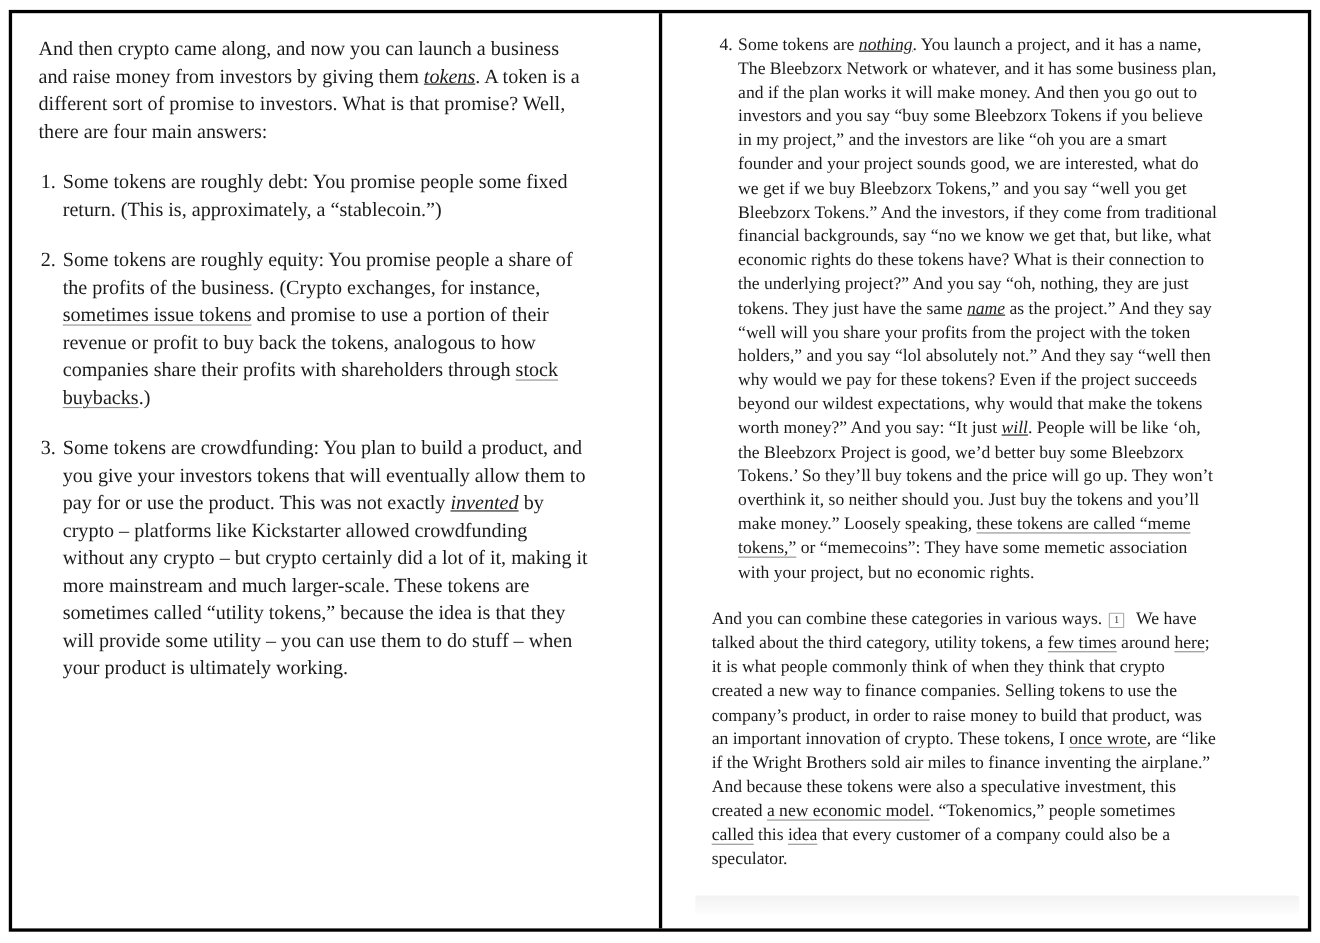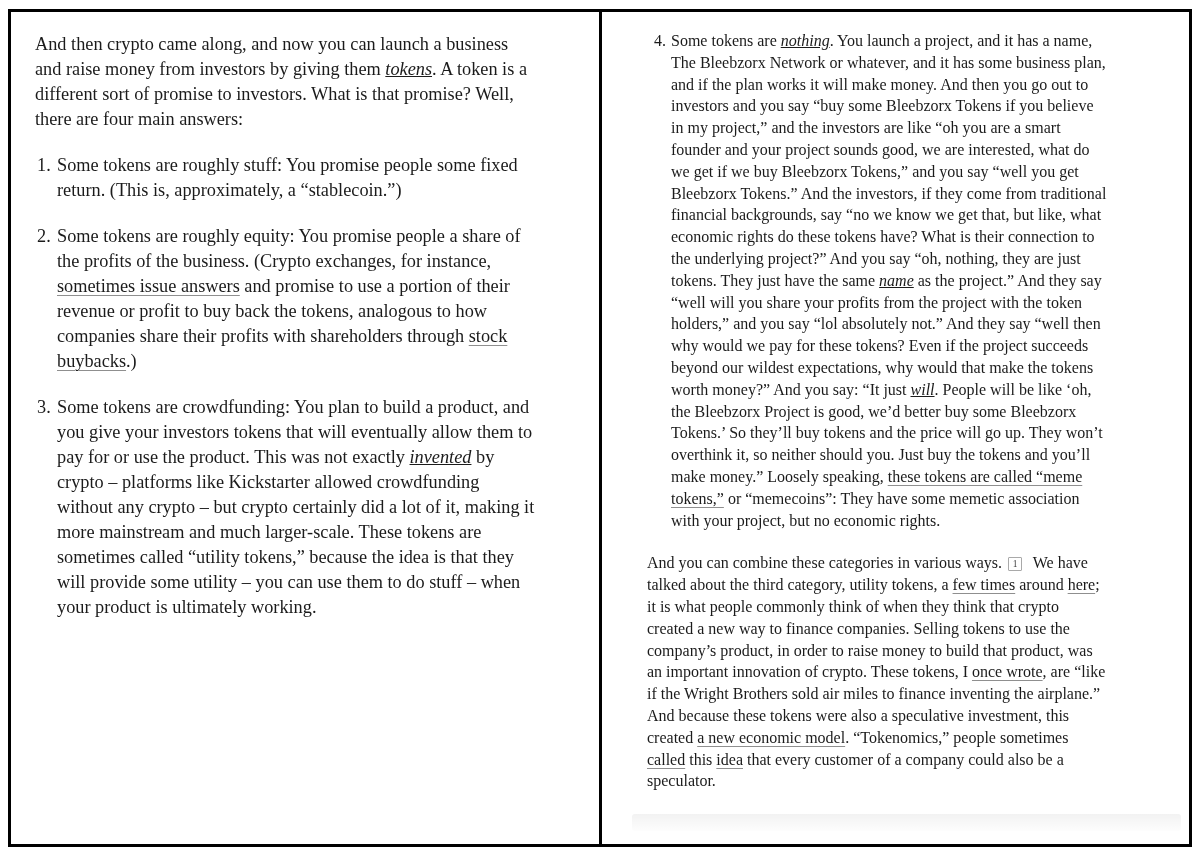--- a/index.html
+++ b/index.html
@@ -94,25 +94,25 @@
 </style>
 </head>
 <body>
 
 <div class="frame">
   <div class="col col-left">
     <p class="para">And then crypto came along, and now you can launch a business and raise money from investors by giving them <em>tokens</em>. A token is a different sort of promise to investors. What is that promise? Well, there are four main answers:</p>
     <div>
         <div class="li">
           <span class="num">1.</span>
-          <div class="li-body">Some tokens are roughly stuff: You promise people some fixed return. (This is, approximately, a “stablecoin.”)</div>
+          <div class="li-body">Some tokens are roughly debt: You promise people some fixed return. (This is, approximately, a “stablecoin.”)</div>
         </div>
         <div class="li">
           <span class="num">2.</span>
-          <div class="li-body">Some tokens are roughly equity: You promise people a share of the profits of the business. (Crypto exchanges, for instance, <a class="doclink">sometimes issue answers</a> and promise to use a portion of their revenue or profit to buy back the tokens, analogous to how companies share their profits with shareholders through <a class="doclink">stock buybacks</a>.)</div>
+          <div class="li-body">Some tokens are roughly equity: You promise people a share of the profits of the business. (Crypto exchanges, for instance, <a class="doclink">sometimes issue tokens</a> and promise to use a portion of their revenue or profit to buy back the tokens, analogous to how companies share their profits with shareholders through <a class="doclink">stock buybacks</a>.)</div>
         </div>
         <div class="li">
           <span class="num">3.</span>
           <div class="li-body">Some tokens are crowdfunding: You plan to build a product, and you give your investors tokens that will eventually allow them to pay for or use the product. This was not exactly <em>invented</em> by crypto – platforms like Kickstarter allowed crowdfunding without any crypto – but crypto certainly did a lot of it, making it more mainstream and much larger-scale. These tokens are sometimes called “utility tokens,” because the idea is that they will provide some utility – you can use them to do stuff – when your product is ultimately working.</div>
         </div>
       </div>
   </div>
   <div class="col col-right">
     <div>
         <div class="li">

